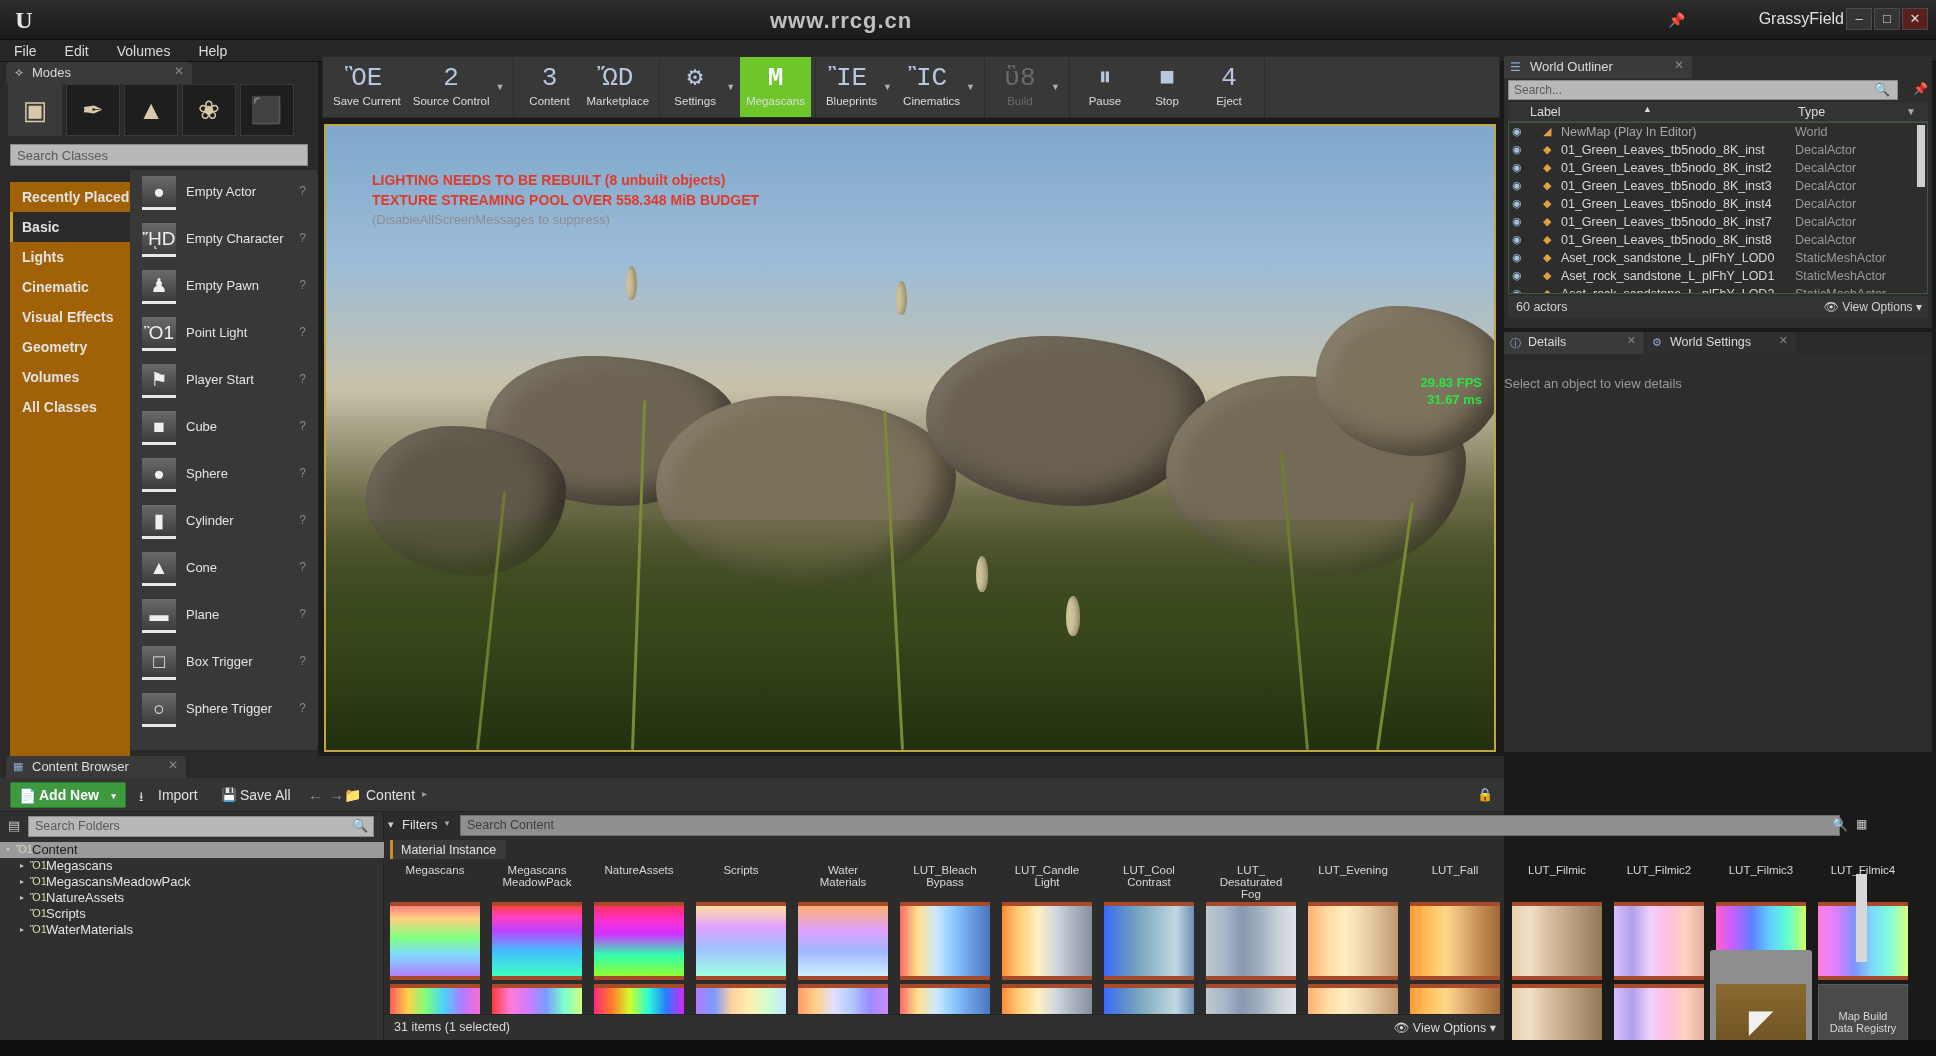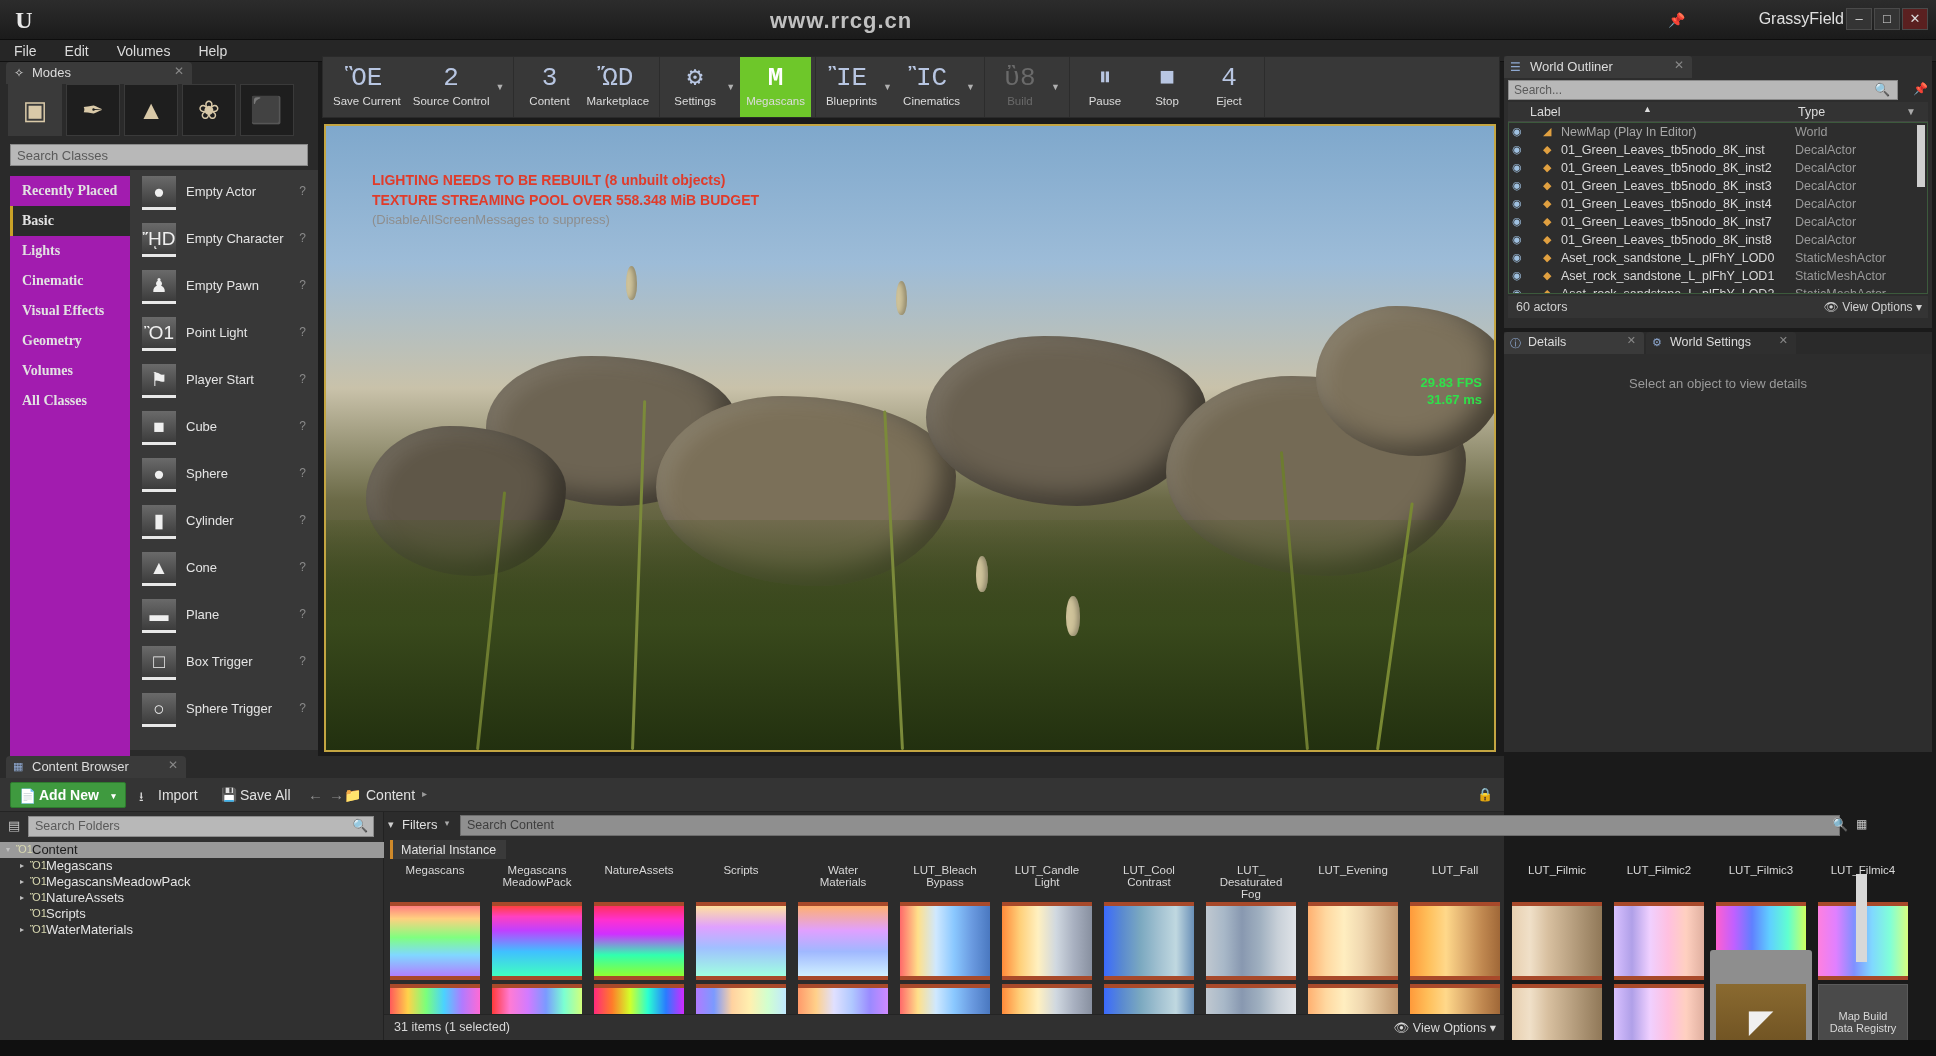--- a/index.html
+++ b/index.html
@@ -37,21 +37,21 @@
   #modes-tab-icon { position:absolute; left:8px; top:4px; font-size:12px; color:#cfcfcf; }
   #modes-tab-x { position:absolute; right:8px; top:2px; font-size:12px; color:#888; }
   #mode-icons { position:absolute; left:8px; top:22px; width:300px; height:54px; }
   .mode-btn { float:left; width:54px; height:52px; margin-right:4px; background:#1e1e1e;
     border:1px solid #3a3a3a; position:relative; }
   .mode-btn.active { background:#3a3a3a; }
   .mode-glyph { position:absolute; left:0; top:0; width:100%; height:100%;
     display:flex; align-items:center; justify-content:center; font-size:26px; color:#d9c9a8; }
   #search-classes { position:absolute; left:10px; top:82px; width:298px; height:22px;
     background:#b8b8b8; border:1px solid #8a8a8a; color:#5a5a5a; font-size:13px; padding:3px 6px; }
-  #cat-list { position:absolute; left:10px; top:114px; width:120px; height:580px; background:#a21caf;font-family:Liberation Serif, serif; }
+  #cat-list { position:absolute; left:10px; top:120px; width:120px; height:580px; background:#a16207; }
   .cat { height:30px; font-size:14px; font-weight:bold; color:#e2e2e2; padding:7px 0 0 12px; position:relative; }
   .cat.active { background:#2b2b2b; }
   .cat.active:before { content:""; position:absolute; left:0; top:0; width:3px; height:30px; background:#c9a227; }
   #actor-list { position:absolute; left:130px; top:108px; width:188px; height:580px; background:#383838; }
   .actor-row { height:47px; position:relative; }
   .actor-thumb { position:absolute; left:12px; top:6px; width:34px; height:34px;
     background:linear-gradient(#6a6a6a,#3c3c3c); border-bottom:3px solid #e8e8e8;
     display:flex; align-items:center; justify-content:center; font-size:19px; color:#efefef; }
   .actor-label { position:absolute; left:56px; top:14px; font-size:13px; color:#e4e4e4; }
   .actor-help { position:absolute; right:12px; top:14px; font-size:12px; color:#8a8a8a; }
@@ -114,21 +114,21 @@
   #ol-viewopts { position:absolute; right:6px; top:4px; font-size:12px; color:#d0d0d0; }
 
   #details { position:absolute; left:1504px; top:332px; width:428px; height:420px; background:#2a2a2a; }
   .dtab { position:absolute; top:0; height:22px; font-size:12.5px; color:#dcdcdc;
     padding:3px 10px 0 24px; border-radius:3px 3px 0 0; }
   #dtab1 { left:0; width:140px; background:#3a3a3a; }
   #dtab2 { left:142px; width:150px; background:#2f2f2f; }
   .dtab-ic { position:absolute; left:6px; top:4px; font-size:11px; color:#8ea8d0; }
   .dtab-x { position:absolute; right:8px; top:2px; font-size:11px; color:#888; }
   #details-body { position:absolute; left:0; top:22px; width:428px; height:398px; background:#2d2d2d; }
-  #details-msg { position:absolute; left:0; top:22px; width:428px; text-align:center;
+  #details-msg { position:absolute; left:0; top:22px; width:428px; text-align:left;
     font-size:13px; color:#9a9a9a; }
 
   
   #cb { position:absolute; left:0; top:756px; width:1504px; height:284px; background:#2a2a2a; }
   #cb-tab { position:absolute; left:6px; top:0; width:180px; height:22px; background:#3a3a3a;
     border-radius:4px 4px 0 0; font-size:13px; color:#dcdcdc; padding:3px 0 0 26px; }
   #cb-tab-ic { position:absolute; left:7px; top:4px; font-size:11px; color:#8ea8d0; }
   #cb-tab-x { position:absolute; right:8px; top:2px; font-size:12px; color:#888; }
   #cb-toolbar { position:absolute; left:0; top:22px; width:1504px; height:34px; background:#343434; border-bottom:1px solid #242424; }
   #addnew { position:absolute; left:10px; top:4px; height:26px; background:#3f9a3f; border:1px solid #2e7a2e;

